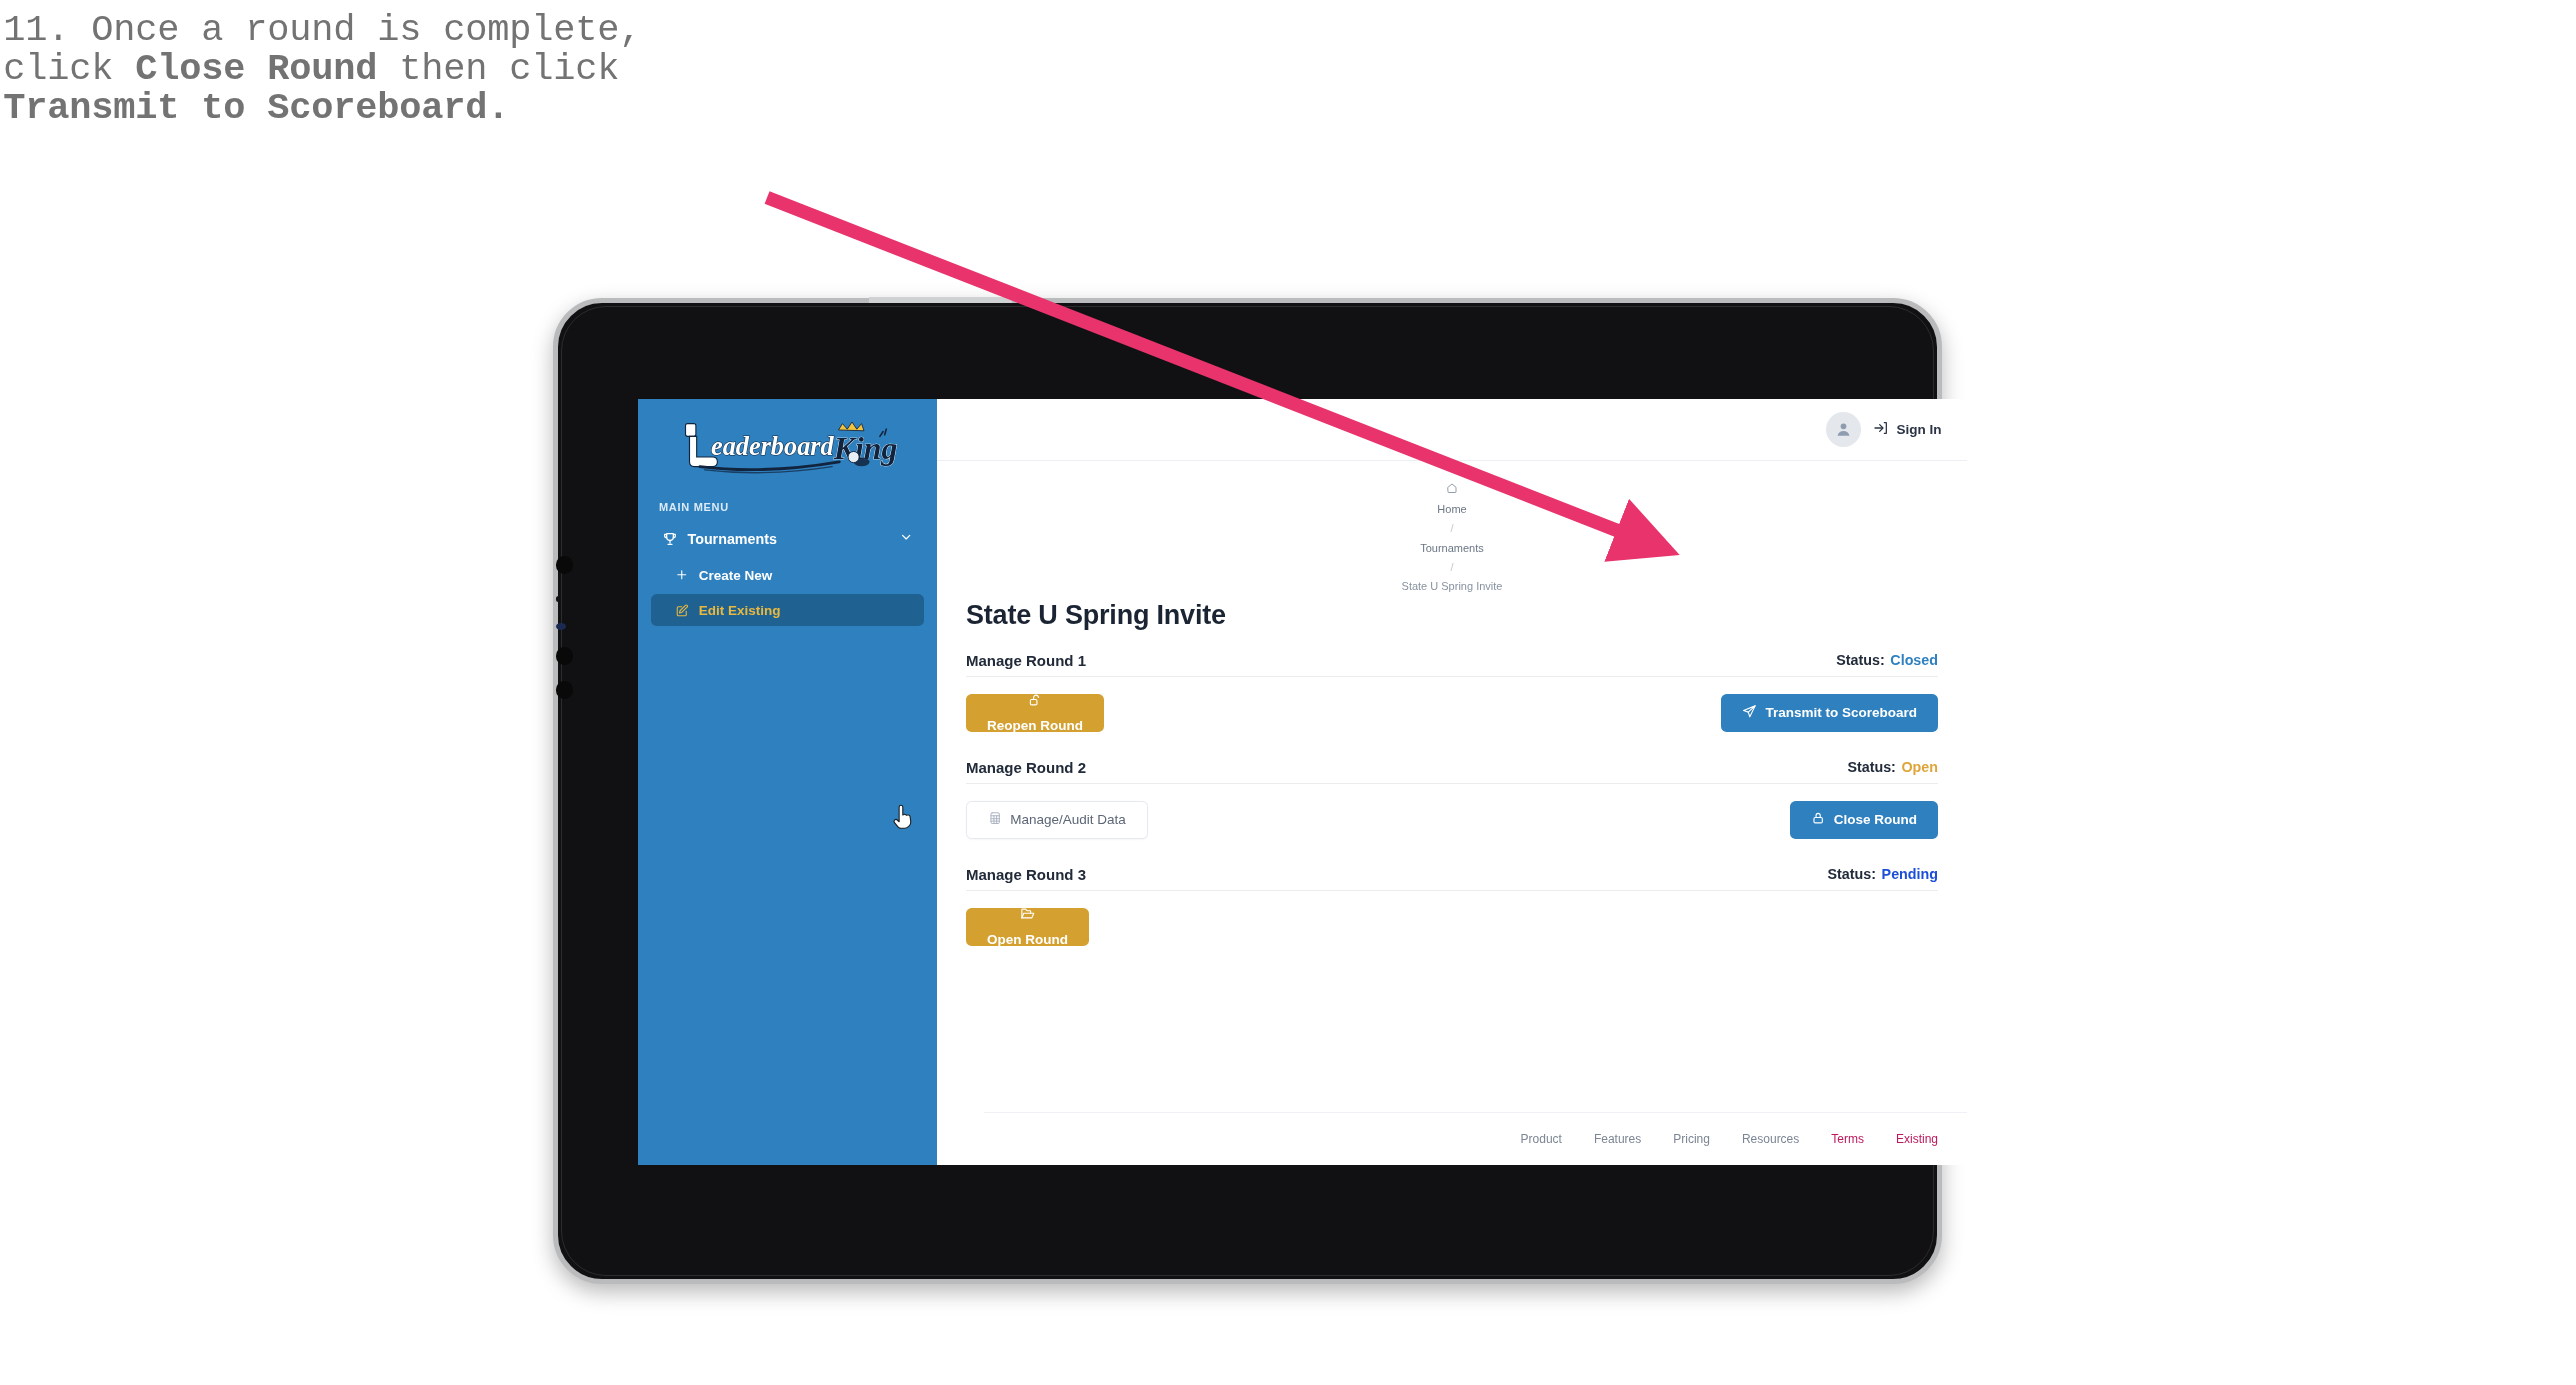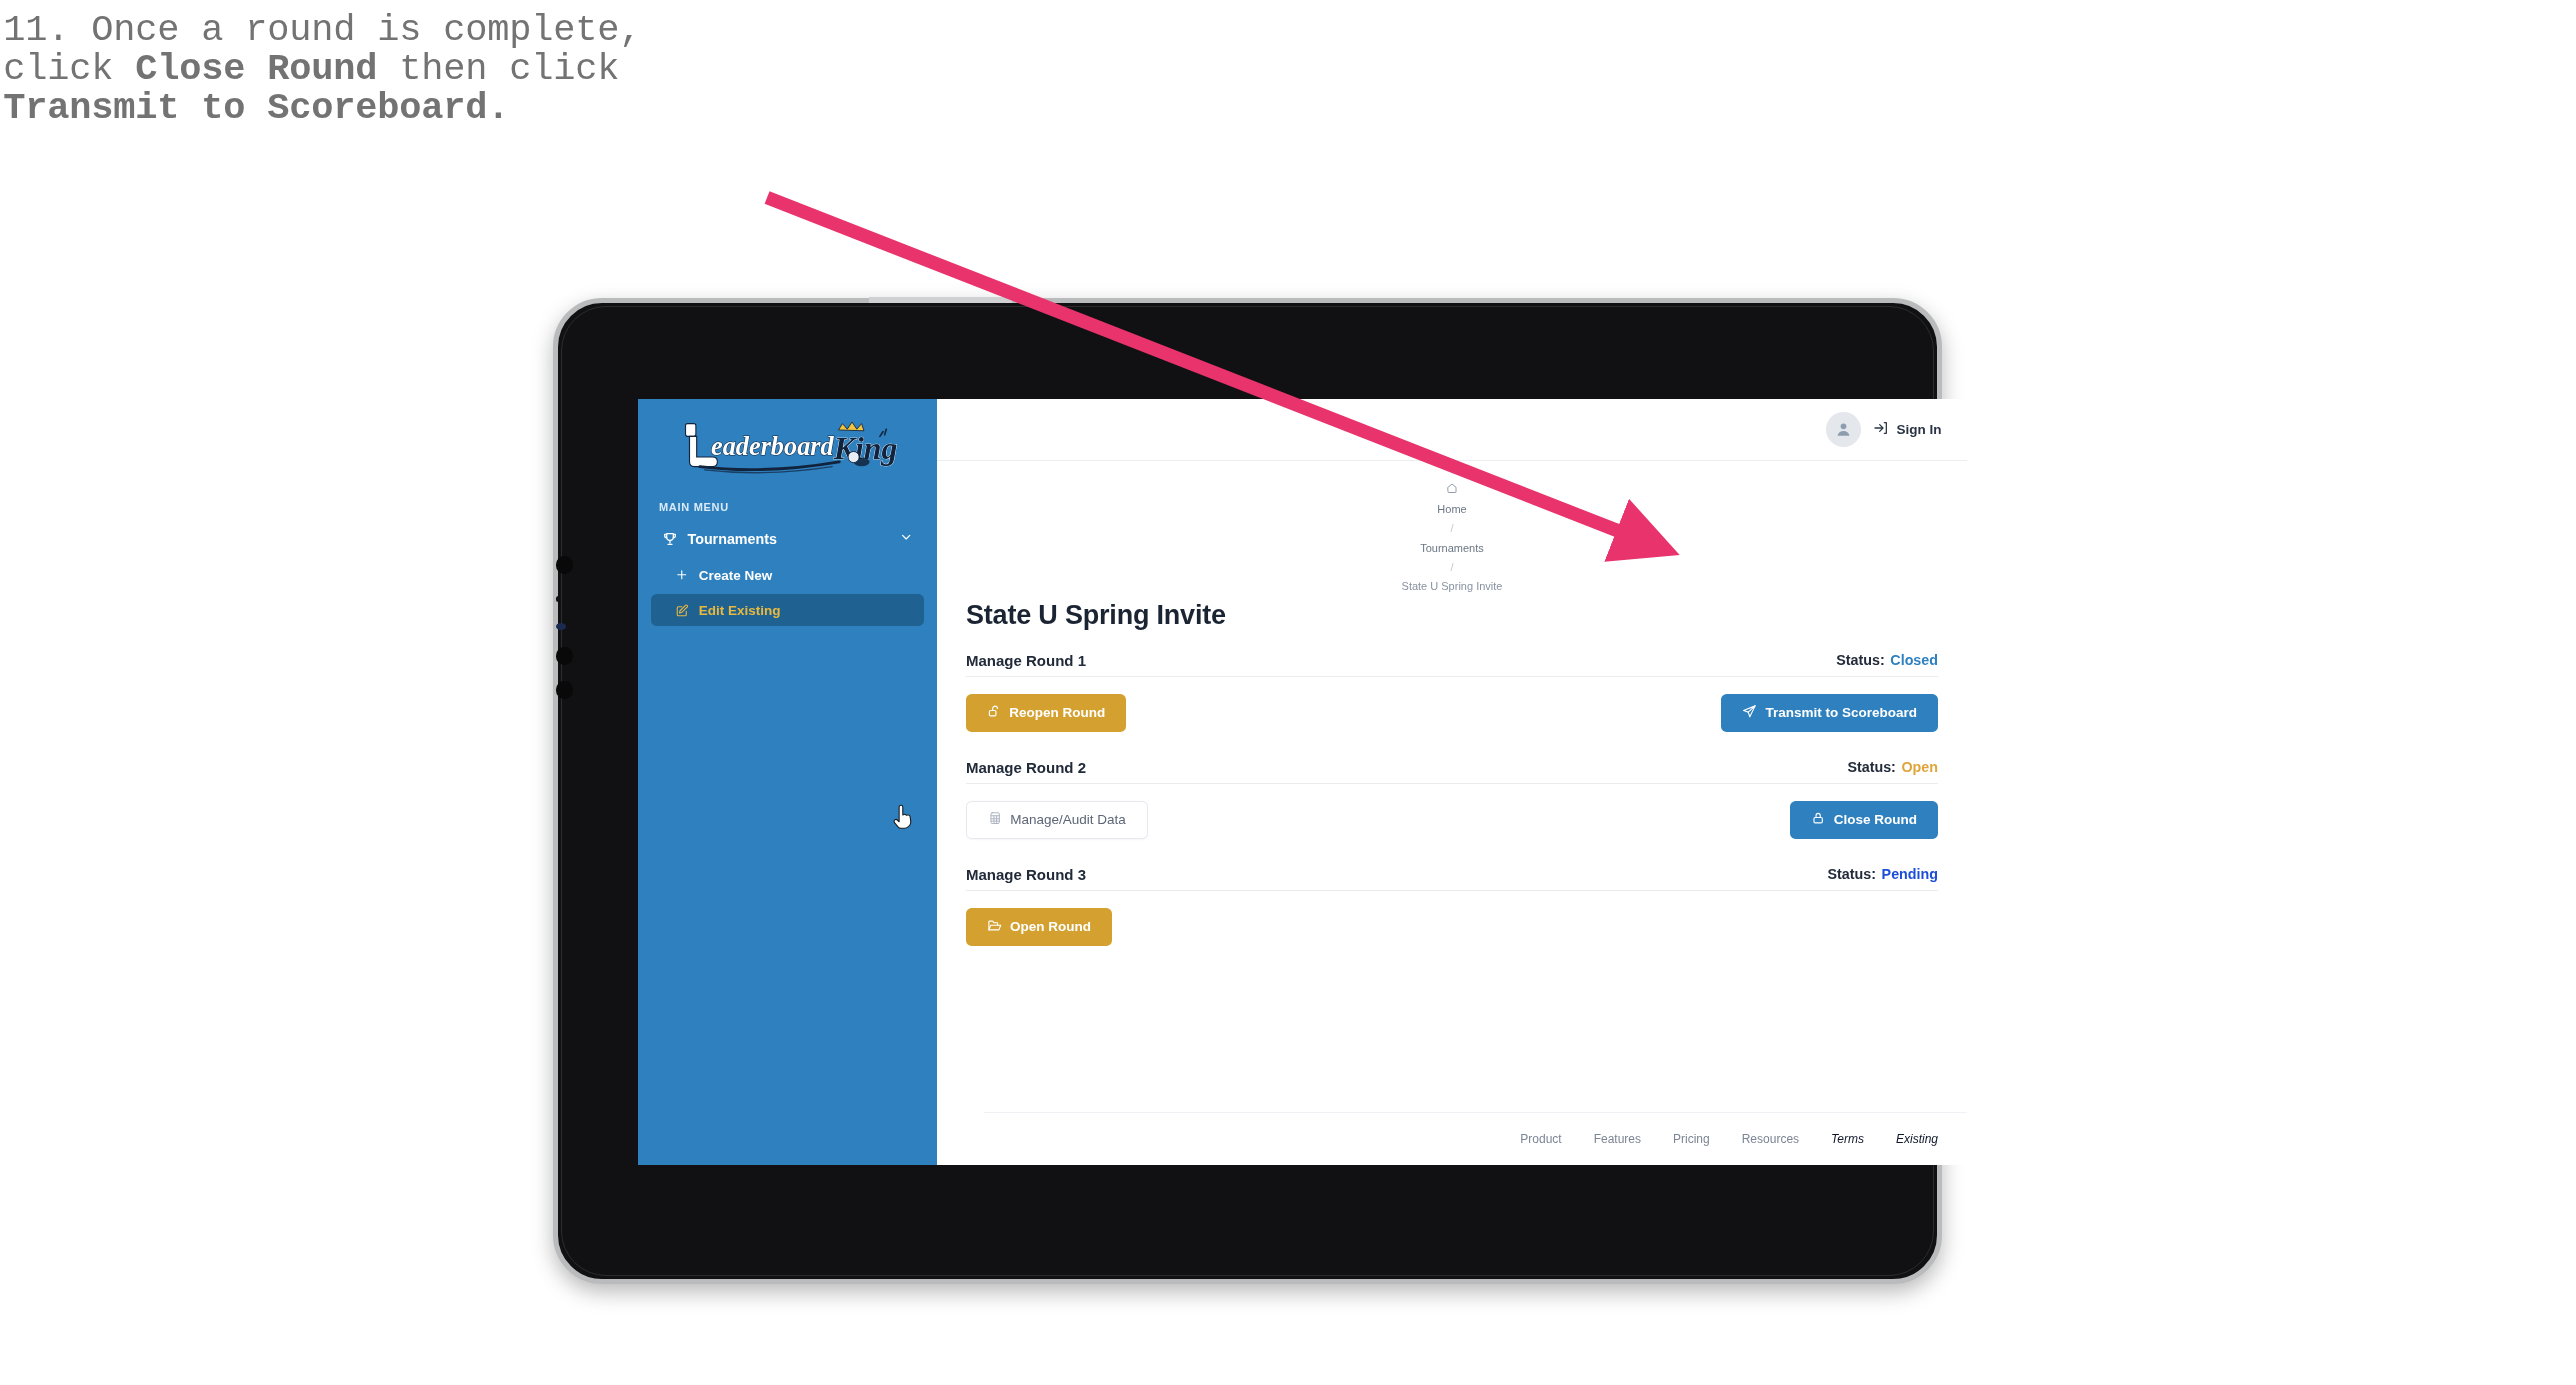--- a/index.html
+++ b/index.html
@@ -138,33 +138,33 @@
   .val-pending { color:#1d4ed8; }
   .round-rule { height:0.8px; background:#ececef; }
   .round-actions { display:flex; align-items:center; justify-content:space-between; padding-top: 11px; height: 61px; }
 
   .btn {
     display:inline-flex; align-items:center; justify-content:center; gap:8px;
     height: 38px; padding: 0 21px; border-radius: 5.6px;
     font-size: 13.5px; font-weight: bold; cursor:pointer; border:none;
     white-space:nowrap;
   }
-  .btn-gold { background:#d4a030; color:#ffffff; }
+  .btn-gold { background:#d4a030; color:#ffffff;flex-direction:column; }
   .btn-blue { background:#2e80bf; color:#ffffff; }
   .btn-ghost { background:#ffffff; color:#5c6676; border:0.8px solid #e6e9ee; font-weight:normal; box-shadow:0 0.8px 1.6px rgba(0,0,0,0.04); }
   .btn svg { flex:0 0 auto; }
 
   .footer {
     flex:0 0 53px; border-top:0.8px solid #f0f1f4;
     display:flex; align-items:center; justify-content:flex-end; gap: 32px;
     padding-right: 29px;
     margin-left: 47px;
   }
   .footer a { font-size:12px; color:#7b8594; text-decoration:none; cursor:pointer; }
-  .footer a.dim { color:#0f172a;font-style:italic; }
+  .footer a.dim { color:#be185d; }
 
   
   .hand-cursor { position:absolute; left: 253px; top: 405px; width: 24px; height: 27px; pointer-events:none; }
 </style>
 </head>
 <body>
 
 <div id="stage">
 
   <div class="caption">

